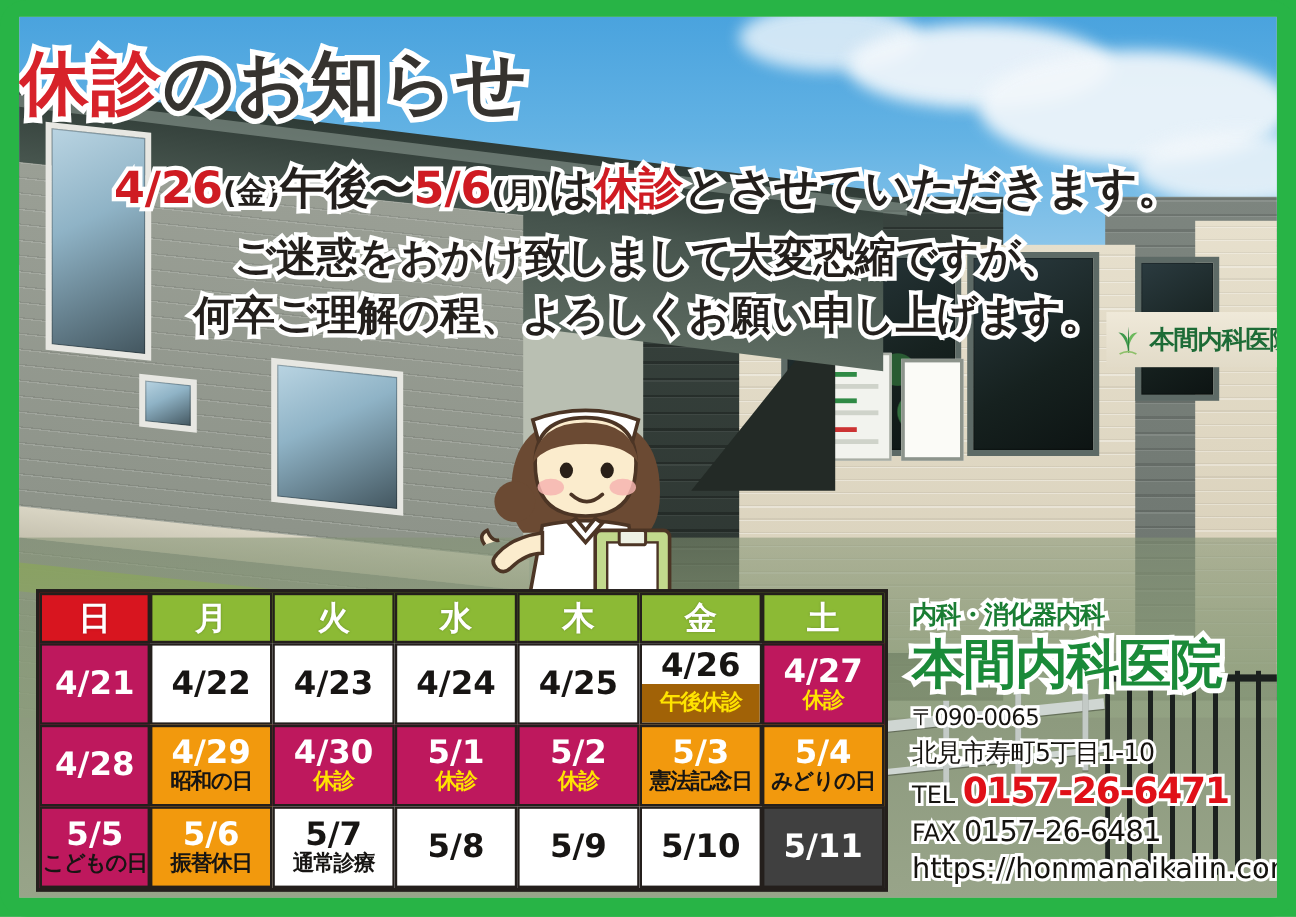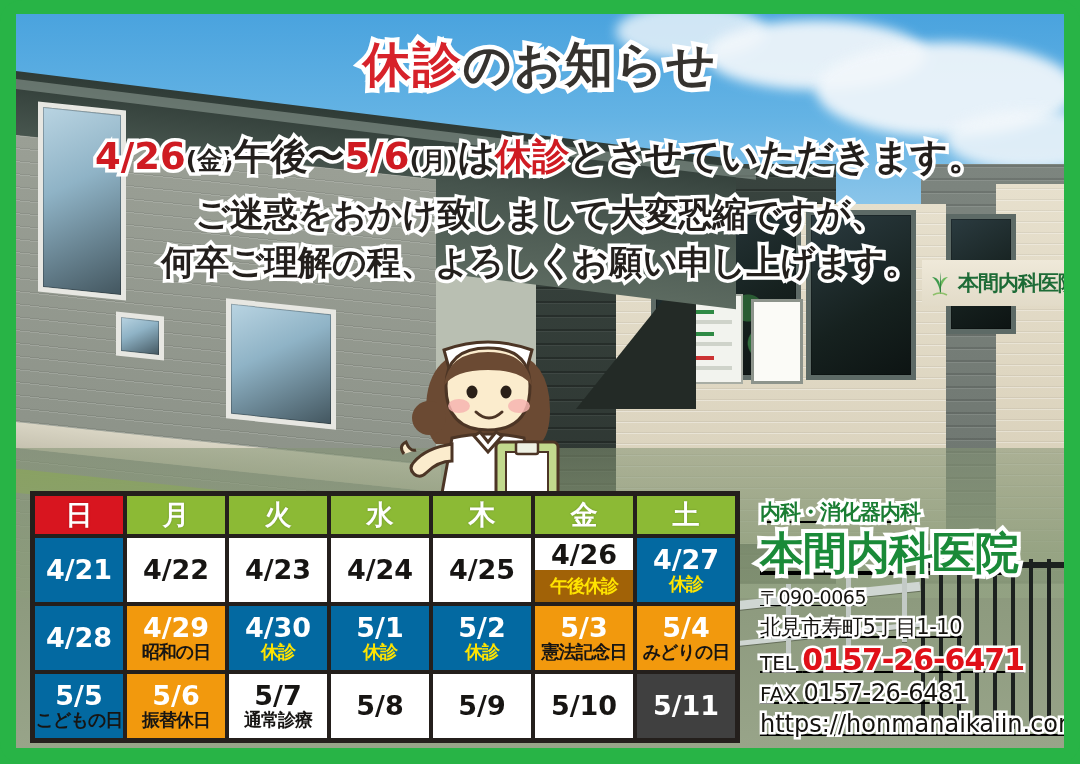--- a/index.html
+++ b/index.html
@@ -193,22 +193,21 @@
 
   
   .outline-text {
     position:absolute;
     font-family:"DejaVu Sans","Liberation Sans",sans-serif;
     font-weight:bold;
     white-space:nowrap;
   }
   .headline {
     left:0; right:0; top:26px;
-    text-align:center;
-    font-size:48px;
+    font-size:58px;
     letter-spacing:2px;
     line-height:1;
     -webkit-text-stroke:9px #ffffff;
     paint-order:stroke fill;
   }
   .headline .red  { color:#d7222a; }
   .headline .dark { color:#36332f; }
 
   .line2 {
     left:0; right:0; top:118px; text-align:center;
@@ -261,39 +260,38 @@
     font-size:27px; font-weight:bold; color:#ffffff;
     background:#8cba35;
     text-shadow:0 0 2px rgba(0,0,0,.25);
   }
   #calendar thead td.sun { background:#d8151f; }
   .cell { display:flex; flex-direction:column; justify-content:center; height:64px; }
   .dnum { font-size:27px; font-weight:bold; line-height:1.05; }
   .dnote{ font-size:18px; font-weight:bold; line-height:1.1; letter-spacing:-1px; }
 
   td.w   { background:#ffffff; }
-  td.r   { background:#0369a1; }
+  td.r   { background:#be185d; }
   td.o   { background:#f2990d;margin-top:40px; }
   td.b   { background:#404040; }
   .t-black { color:#171513; }
   .t-white { color:#ffffff; }
   .t-yellow{ color:#ffe400; }
 
   
   td.split { background:#ffffff; padding:0; }
   td.split .cell { height:64px; justify-content:flex-start; }
   td.split .dnum { background:#ffffff; color:#171513; padding:3px 0 1px; }
   td.split .dnote{ background:#a16207; color:#ffe400; padding:2px 0 3px; flex:1;
                    display:flex; align-items:center; justify-content:center; }
 
   
   #clinic-info {
     position:absolute; left:744px; top:484px; width:310px;
     font-family:"DejaVu Sans","Liberation Sans",sans-serif;
-    text-decoration:underline;
   }
   .ci-spec {
     font-size:21px; font-weight:bold; color:#1a7d33; letter-spacing:-1px;
     -webkit-text-stroke:6px #ffffff; paint-order:stroke fill;
     white-space:nowrap;
   }
   .ci-name {
     font-size:44px; font-weight:bold; color:#1a8a38; letter-spacing:-1px;
     -webkit-text-stroke:8px #ffffff; paint-order:stroke fill;
     margin-top:-2px; white-space:nowrap;

